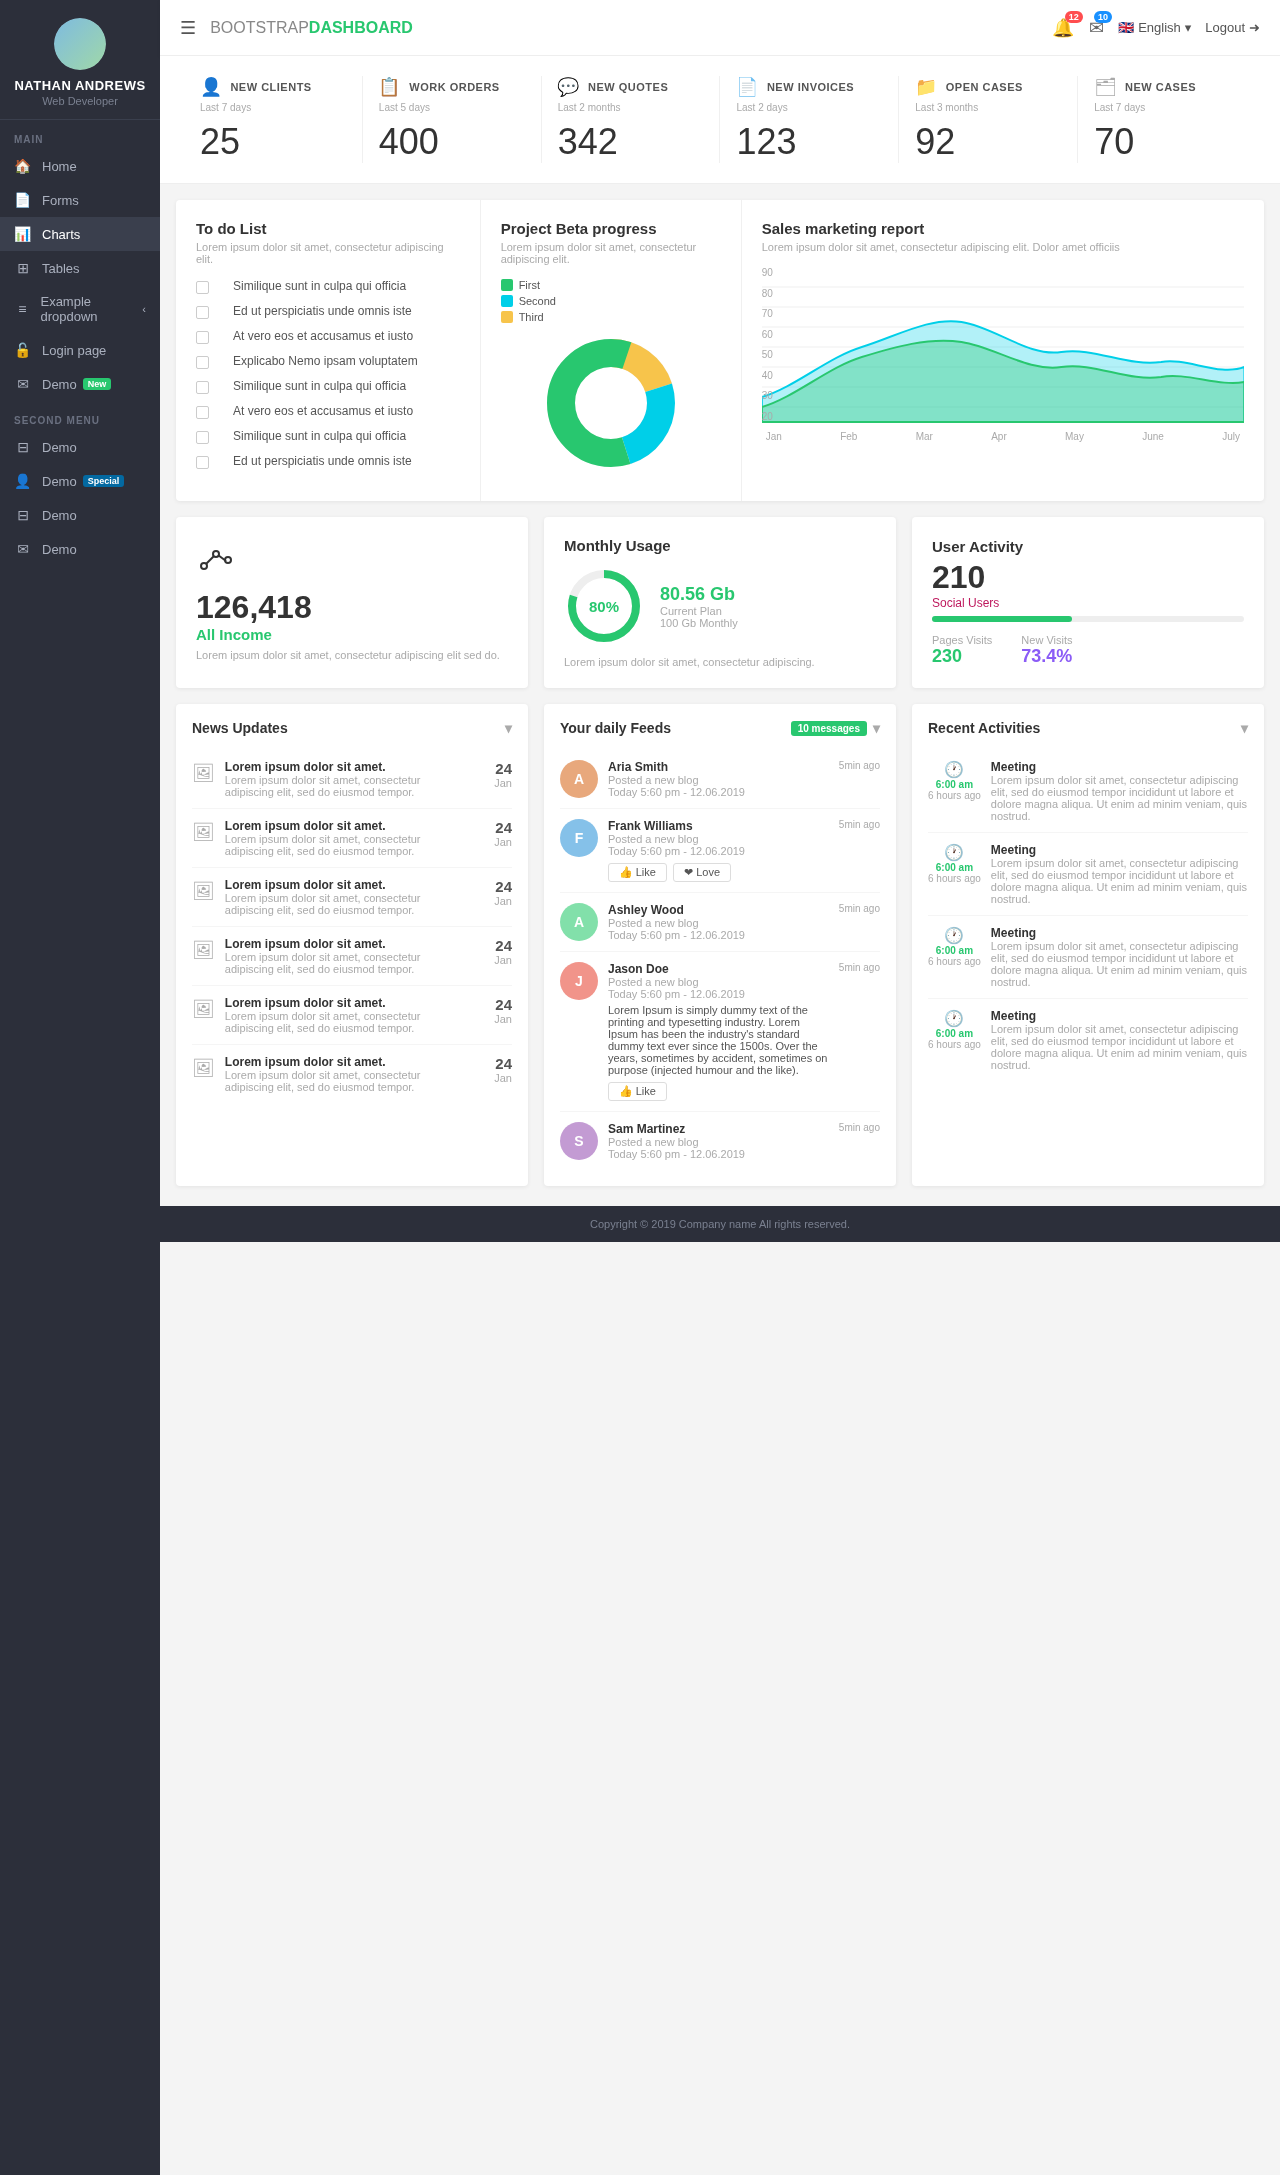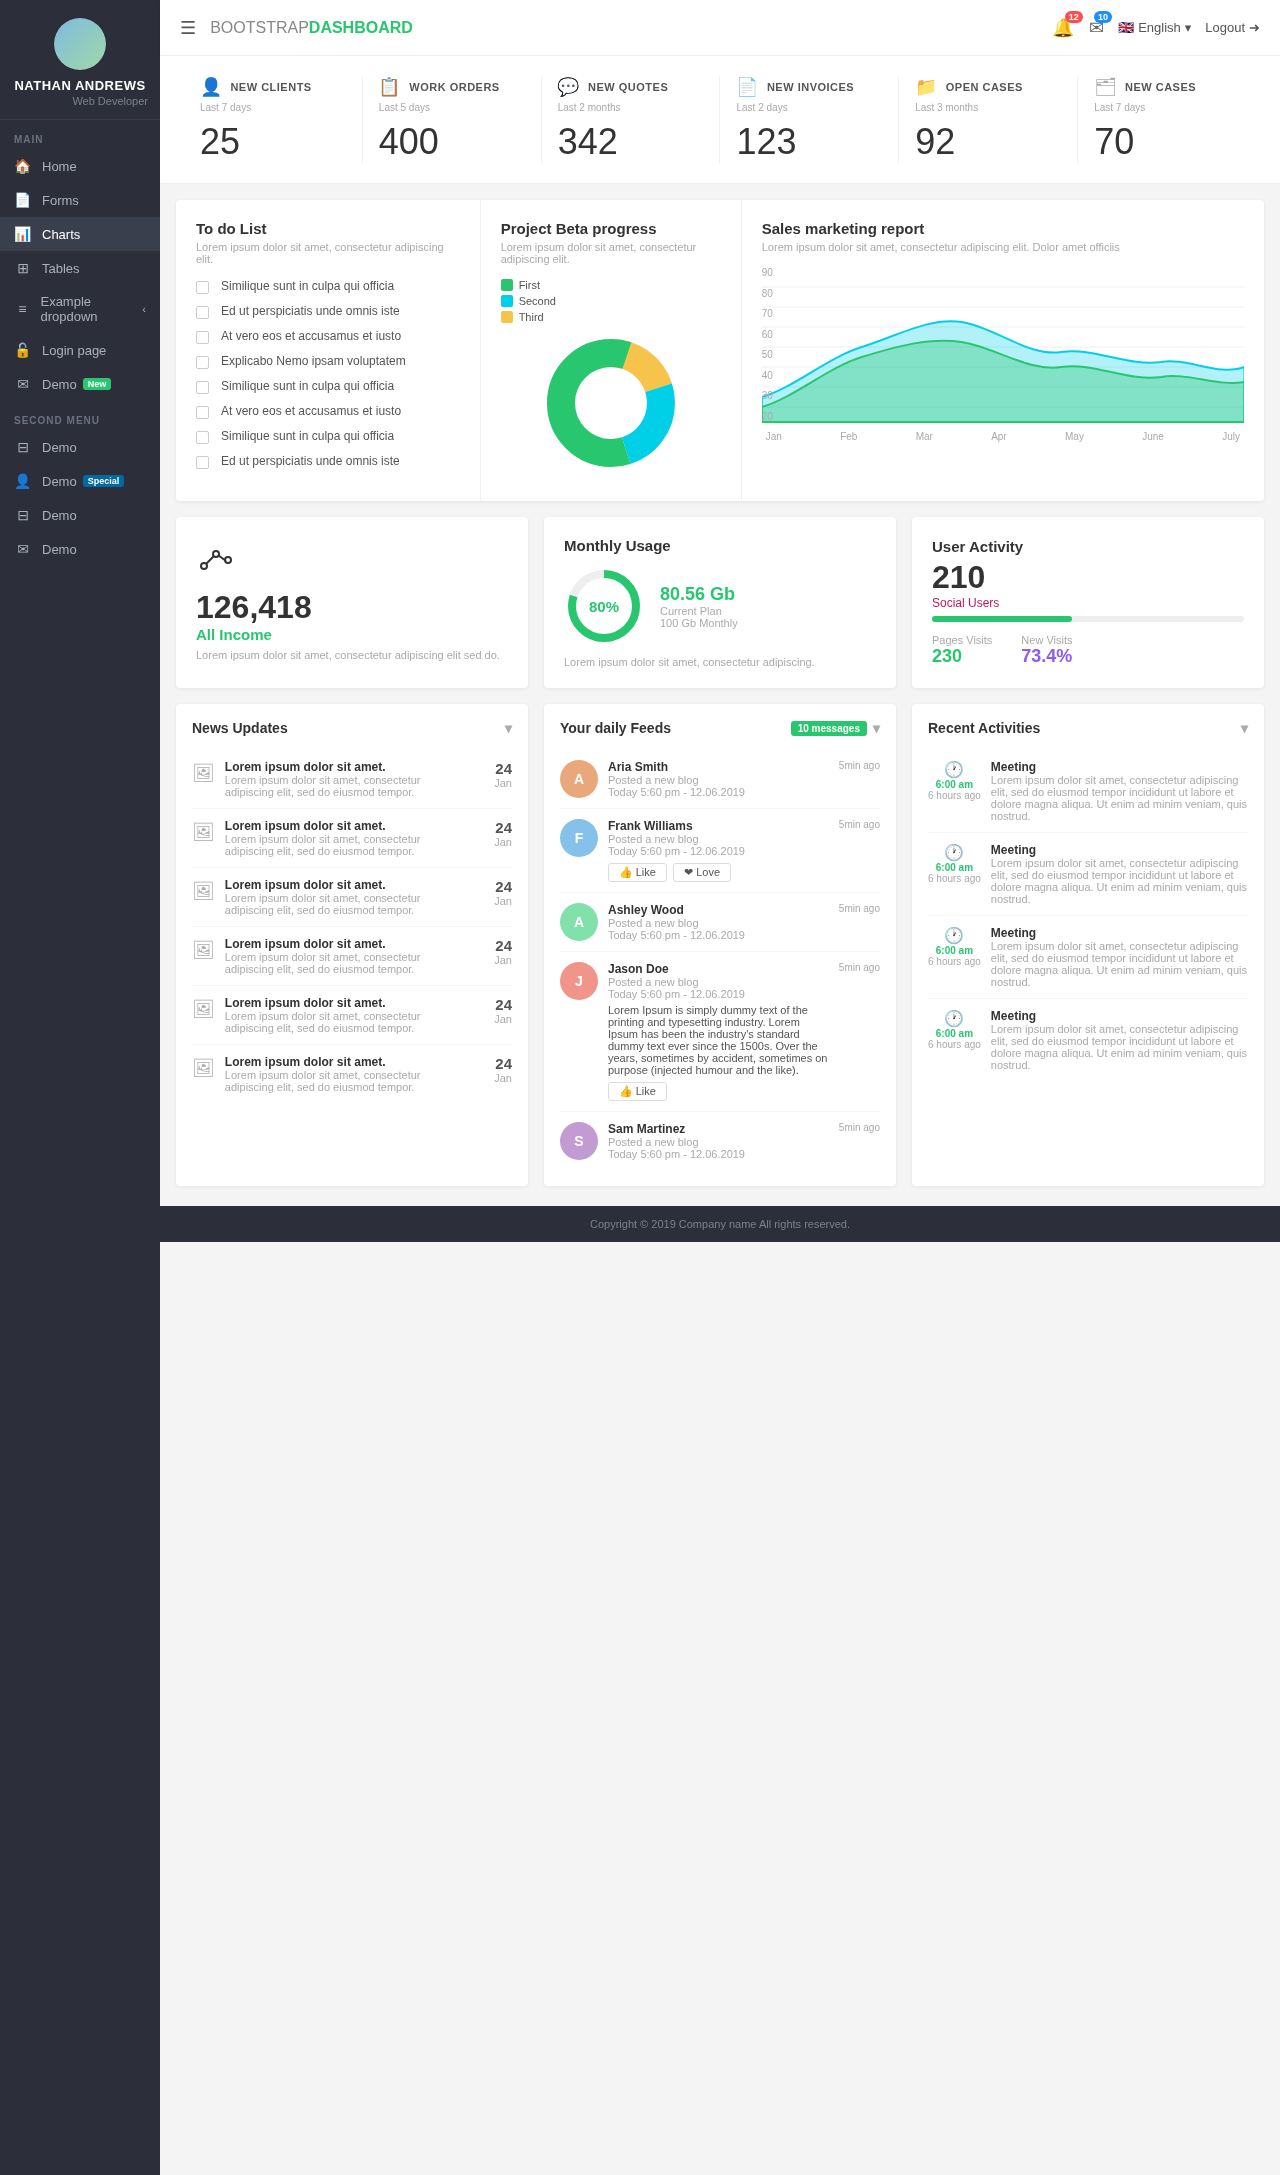--- a/index.html
+++ b/index.html
@@ -15,21 +15,21 @@
     }
     .sidebar-avatar {
       width: 52px; height: 52px; border-radius: 50%; background: #5a6070;
       margin: 0 auto 8px; overflow: hidden; display: flex; align-items: center; justify-content: center;
     }
     .sidebar-avatar-inner {
       width: 52px; height: 52px; border-radius: 50%;
       background: linear-gradient(135deg, #7ebbe0 0%, #a0d8a8 100%);
     }
     .sidebar-name { color: #fff; font-weight: 700; font-size: 13px; letter-spacing: 0.5px; }
-    .sidebar-role { color: #7a8090; font-size: 11px; margin-top: 2px; text-align: right; }
+    .sidebar-role { color: #7a8090; font-size: 11px; margin-top: 2px; }
     .sidebar-section-label {
       padding: 14px 14px 4px; font-size: 10px; color: #6a7080; letter-spacing: 1px; font-weight: 700; text-transform: uppercase;
     }
     .sidebar-item {
       display: flex; align-items: center; padding: 9px 14px; cursor: pointer; color: #aab0be; font-size: 13px; transition: background 0.15s;
     }
     .sidebar-item.active { background: #3a3f4d; color: #fff; }
     .sidebar-item-icon { margin-right: 10px; font-size: 14px; width: 18px; text-align: center; }
     .sidebar-item-arrow { margin-left: auto; font-size: 11px; }
     .sidebar-badge {
@@ -79,21 +79,21 @@
     .panels-row {
       display: flex; gap: 0; background: #fff; margin: 16px 16px 0; border-radius: 4px;
       box-shadow: 0 1px 4px rgba(0,0,0,0.07); padding: 0;
     }
     .panel-todo { flex: 0 0 28%; padding: 20px; border-right: 1px solid #f0f0f0; }
     .panel-chart { flex: 0 0 24%; padding: 20px; border-right: 1px solid #f0f0f0; }
     .panel-sales { flex: 1; padding: 20px; }
     .panel-title { font-size: 15px; font-weight: 600; color: #333; margin-bottom: 4px; }
     .panel-desc { font-size: 11px; color: #aaa; margin-bottom: 14px; }
 
-    .todo-item { display: flex; align-items: flex-start; gap: 12px; margin-bottom: 10px; }
+    .todo-item { display: flex; align-items: flex-start; gap: 24px; margin-bottom: 10px; }
     .todo-check { width: 13px; height: 13px; border: 1px solid #ccc; border-radius: 2px; margin-top: 2px; flex-shrink: 0; }
     .todo-text { font-size: 12px; color: #555; }
 
     
     .donut-legend { display: flex; flex-direction: column; gap: 4px; margin-bottom: 10px; }
     .legend-item { display: flex; align-items: center; gap: 6px; font-size: 11px; color: #555; }
     .legend-dot { width: 12px; height: 12px; border-radius: 2px; flex-shrink: 0; }
 
     
     .sales-chart-area { width: 100%; height: 160px; position: relative; }

